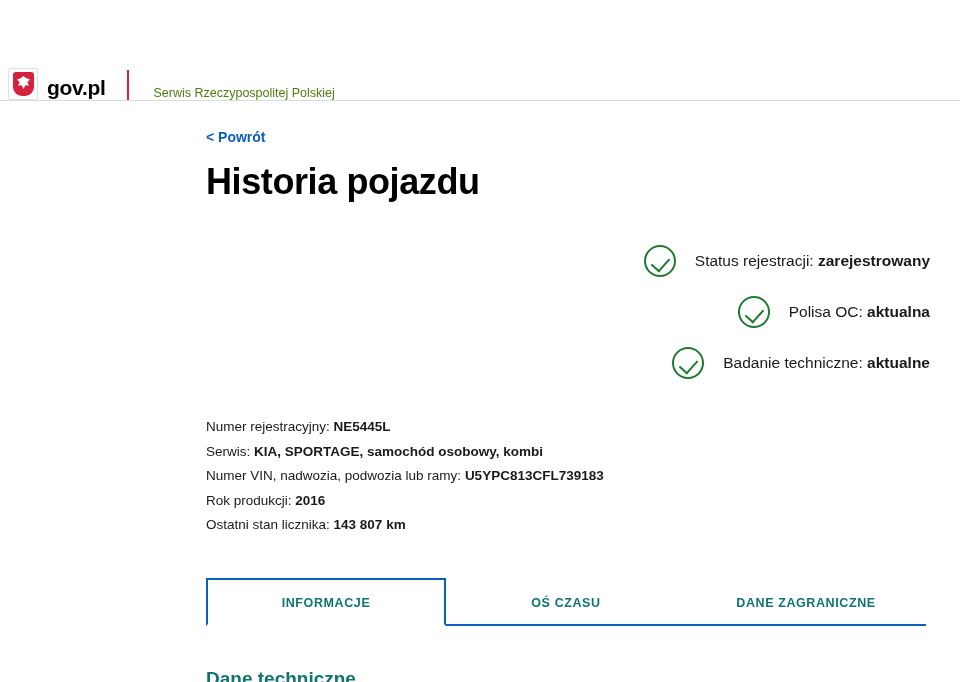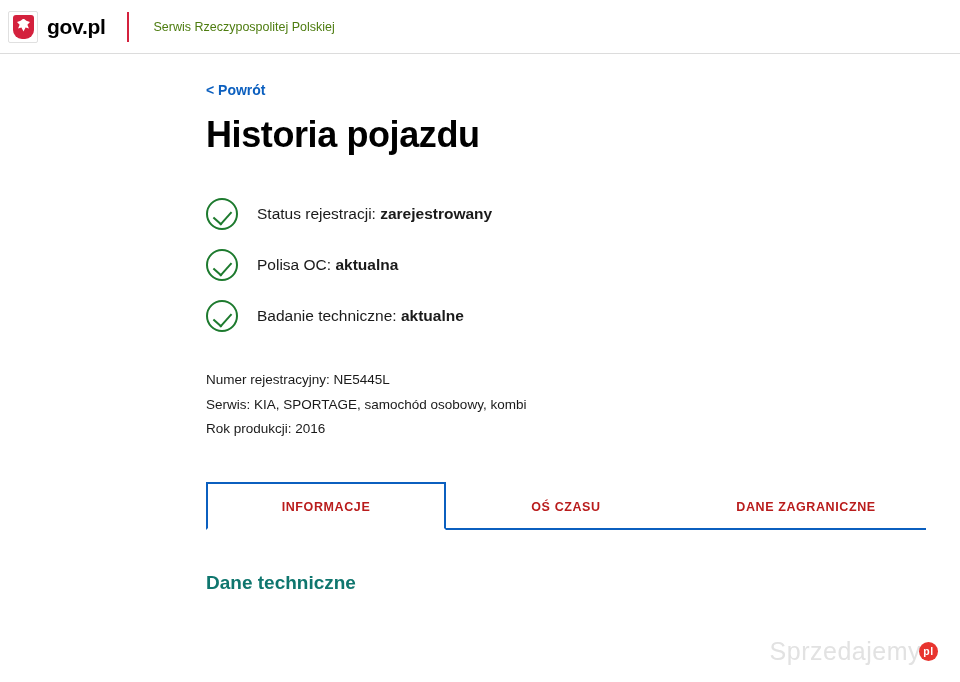--- a/index.html
+++ b/index.html
@@ -14,23 +14,24 @@
     background: #ffffff;
     font-family: "Liberation Sans", sans-serif;
     color: #1a1a1a;
   }
 
   
   .gov-header {
     height: 54px;
     border-bottom: 1px solid #dcdcdc;
     display: flex;
-    align-items: center;
+    align-items: flex-end;
     padding-left: 8px;
     background: #ffffff;
+    margin-top: 47px;
   }
   .emblem {
     width: 30px;
     height: 32px;
     background: #ffffff;
     border: 1px solid #e0e0e0;
     border-radius: 2px;
     position: relative;
     margin-right: 9px;
     overflow: hidden;
@@ -95,20 +96,21 @@
   }
 
   
   .status-list {
     margin-top: 42px;
   }
   .status-row {
     display: flex;
     align-items: center;
     margin-bottom: 19px;
+    justify-content: flex-end;
   }
   .check-circle {
     width: 32px;
     height: 32px;
     border: 2px solid #1d7a2e;
     border-radius: 50%;
     position: relative;
     flex: none;
     margin-right: 19px;
   }
@@ -131,37 +133,37 @@
 
   
   .details {
     margin-top: 36px;
     line-height: 1.82;
   }
   .details .line {
     font-size: 13.5px;
     color: #1a1a1a;
   }
-  .details .line b { font-weight: normal; }
+  .details .line b { font-weight: bold; }
 
   
   .tabs {
     margin-top: 40px;
     display: flex;
     align-items: flex-end;
     border-bottom: 2px solid #0b5fbf;
     width: 720px;
   }
   .tab {
     flex: 1;
     text-align: center;
     font-size: 12.5px;
     font-weight: bold;
     letter-spacing: 0.6px;
-    color: #b91c1c;
+    color: #0f766e;
     padding: 16px 0 14px 0;
     cursor: pointer;
     background: transparent;
     border: 2px solid transparent;
     border-bottom: none;
   }
   .tab.active {
     border: 2px solid #0b5fbf;
     border-bottom: 2px solid #ffffff;
     margin-bottom: -2px;
@@ -263,22 +265,30 @@
     <div class="details">
       <div class="line">
         <span>Numer rejestracyjny:</span>
         <b>NE5445L</b>
       </div>
       <div class="line">
         <span>Serwis:</span>
         <b>KIA, SPORTAGE, samochód osobowy, kombi</b>
       </div>
       <div class="line">
+        <span>Numer VIN, nadwozia, podwozia lub ramy:</span>
+        <b>U5YPC813CFL739183</b>
+      </div>
+      <div class="line">
         <span>Rok produkcji:</span>
         <b>2016</b>
+      </div>
+      <div class="line">
+        <span>Ostatni stan licznika:</span>
+        <b>143 807 km</b>
       </div>
     </div>
 
     <div class="tabs">
       <div class="tab active">INFORMACJE</div>
       <div class="tab">OŚ CZASU</div>
       <div class="tab">DANE ZAGRANICZNE</div>
     </div>
 
     <h2 class="section-title">Dane techniczne</h2>

